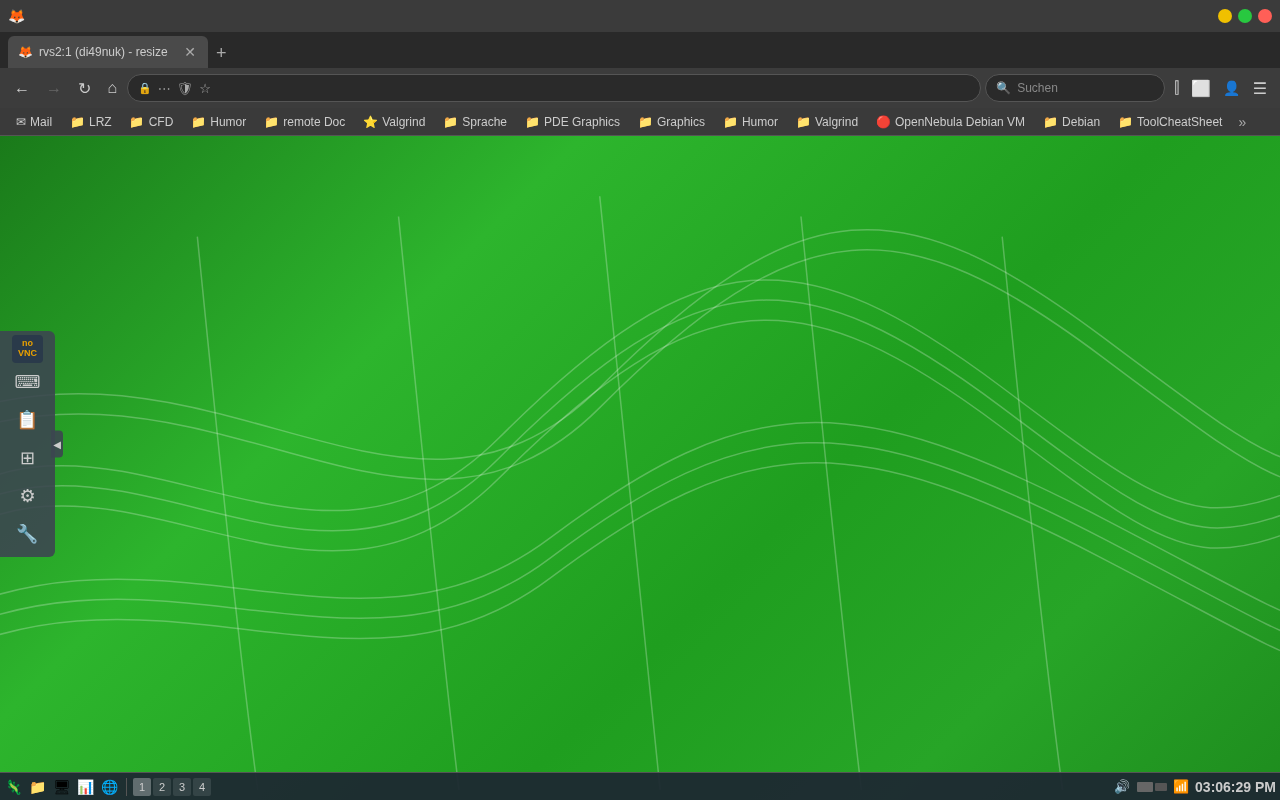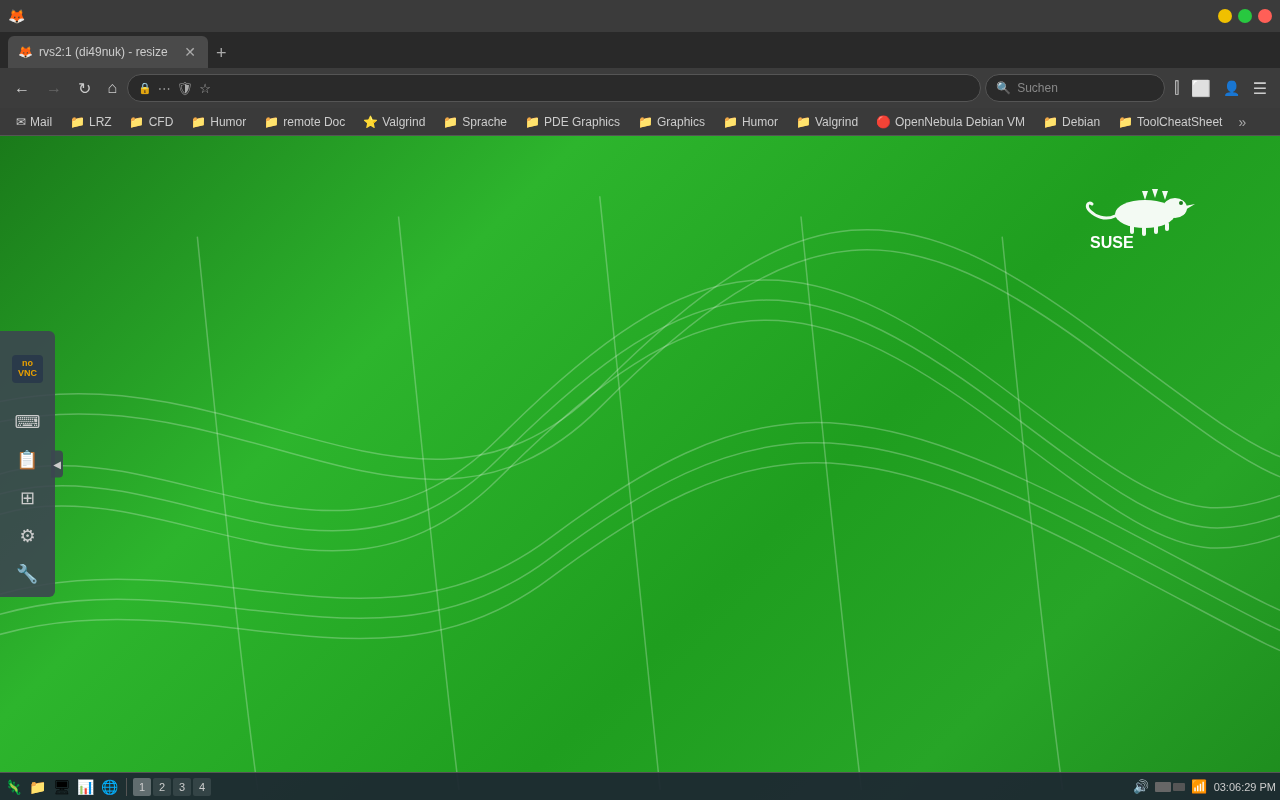--- a/index.html
+++ b/index.html
@@ -157,21 +157,21 @@
       align-items: center;
       padding: 4px 0;
     }
     .novnc-logo {
       background: #2a3a4a;
       color: #e8a000;
       font-size: 9px;
       font-weight: bold;
       padding: 4px 6px;
       border-radius: 4px;
-      margin: 20px;
+      margin: 0;
       line-height: 1.1;
       text-align: center;
     }
     .novnc-collapse-btn {
       position: absolute;
       right: -8px;
       top: 50%;
       transform: translateY(-50%);
       background: rgba(60,70,80,0.9);
       border: none;
@@ -215,21 +215,21 @@
     }
     .workspace-btn.active { background: rgba(255,255,255,0.3); }
     .taskbar-right {
       margin-left: auto;
       display: flex;
       align-items: center;
       gap: 6px;
       color: #ccc;
       font-size: 11px;
     }
-    .taskbar-clock { color: #ccc; font-size: 11px; white-space: nowrap; }
+    .taskbar-clock { color: #ccc; font-size: 14px; white-space: nowrap; font-weight: bold; }
     .taskbar-sys-icon { font-size: 13px; }
 
     
     .wave-svg {
       position: absolute;
       top: 0; left: 0;
       width: 100%; height: 100%;
     }
   </style>
 </head>
@@ -365,49 +365,20 @@
         <path class="wave" d="M-100,520 C150,370 350,570 550,420 S850,270 1100,400 S1300,520 1400,470"></path>
         <path class="wave" d="M-100,540 C150,390 350,590 550,440 S850,290 1100,420 S1300,540 1400,490"></path>
 
         <path class="wave" d="M200,100 C220,300 240,500 260,650" stroke-width="0.8"></path>
         <path class="wave" d="M400,80 C420,280 440,480 460,650" stroke-width="0.8"></path>
         <path class="wave" d="M600,60 C620,260 640,460 660,650" stroke-width="0.8"></path>
         <path class="wave" d="M800,80 C820,280 840,480 860,650" stroke-width="0.8"></path>
         <path class="wave" d="M1000,100 C1020,300 1040,500 1060,650" stroke-width="0.8"></path>
       </svg>
 
-      <div class="suse-logo">
-        <svg width="150" height="70" viewBox="0 0 150 70">
-
-          <g fill="white" opacity="0.95">
-
-            <ellipse cx="75" cy="28" rx="30" ry="14"></ellipse>
-
-            <ellipse cx="105" cy="22" rx="12" ry="10"></ellipse>
-
-            <circle cx="110" cy="18" r="4" fill="white"></circle>
-            <circle cx="111" cy="17" r="2" fill="#1a7a1a"></circle>
-
-            <path d="M45,30 C35,35 25,30 20,25 C15,20 18,15 22,18" fill="none" stroke="white" stroke-width="3" stroke-linecap="round"></path>
-
-            <rect x="60" y="38" width="4" height="10" rx="2"></rect>
-            <rect x="72" y="40" width="4" height="10" rx="2"></rect>
-            <rect x="84" y="38" width="4" height="10" rx="2"></rect>
-            <rect x="95" y="36" width="4" height="9" rx="2"></rect>
-
-            <path d="M75,14 L72,5 L78,5 Z" fill="white"></path>
-            <path d="M85,12 L82,3 L88,3 Z" fill="white"></path>
-            <path d="M95,14 L92,5 L98,5 Z" fill="white"></path>
-
-            <path d="M115,20 L125,18 L115,24 Z"></path>
-          </g>
-
-          <text x="20" y="62" fill="white" font-size="16" font-weight="bold" font-family="Arial">SUSE</text>
-        </svg>
-      </div>
 
       <div class="novnc-panel">
         <div class="novnc-logo">
           <span>no</span><br>
           <span>VNC</span>
         </div>
 
         <button class="novnc-icon-btn" title="Keyboard">⌨</button>
         <button class="novnc-icon-btn" title="Clipboard">📋</button>
         <button class="novnc-icon-btn" title="Display">⊞</button>

